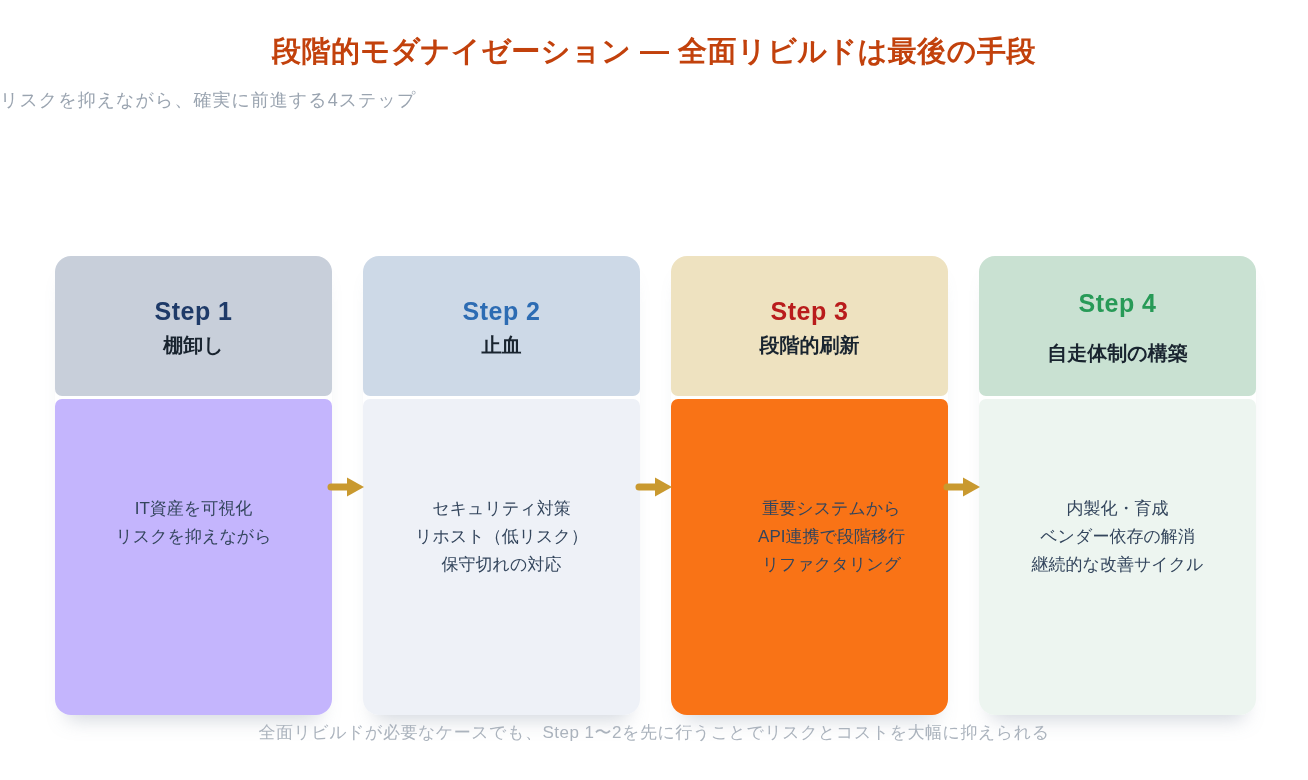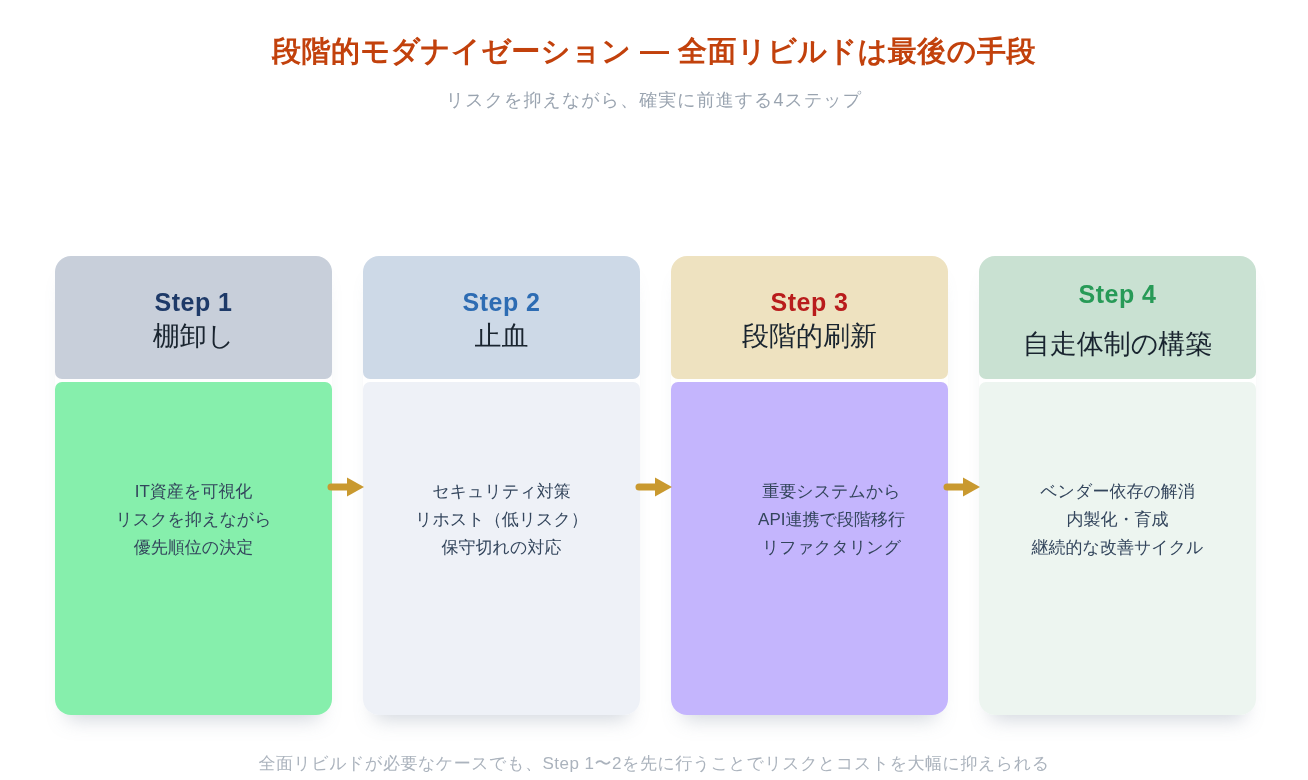--- a/index.html
+++ b/index.html
@@ -13,21 +13,20 @@
 
   .title{
     text-align:center;
     margin-top:32px;
     font-size:29px;
     font-weight:bold;
     color:#c2410c;
     letter-spacing:0.5px;
   }
   .subtitle{
-    text-align:center;
     margin-top:16px;
     font-size:18px;
     color:#9aa4b0;
     letter-spacing:1px;
   }
 
   .cards-row{
     position:absolute;
     left:55px; right:52px; top:224px;
     height:459px;
@@ -35,85 +34,85 @@
     align-items:stretch;
   }
   .card{
     flex:1 1 0;
     display:flex;
     flex-direction:column;
     border-radius:16px;
     box-shadow:0 16px 20px -12px rgba(120,135,155,0.35);
   }
   .card-header{
-    height:123px;
+    height:140px;
     border-radius:16px 16px 7px 7px;
     display:flex;
     flex-direction:column;
     justify-content:center;
     align-items:center;
     gap:9px;
     margin-bottom:3px;
   }
   .step-label{
     font-size:25px;
     font-weight:bold;
     line-height:28px;
     letter-spacing:0.5px;
   }
   .step-name{
-    font-size:27px;
-    font-weight:normal;
+    font-size:20px;
+    font-weight:bold;
     color:#19242f;
     line-height:22px;
   }
   .card-body{
     flex:1;
     border-radius:7px 7px 16px 16px;
     padding-top:96px;
     text-align:center;
     font-size:17px;
     color:#33455c;
   }
   .card-body .body-line{
     line-height:28px;
   }
 
   
   .card-1 .card-header{ background:#c8cfda; }
-  .card-1 .card-body  { background:#86efac; }
+  .card-1 .card-body  { background:#c4b5fd; }
   .card-1 .step-label { color:#1e3a68; }
 
   .card-2 .card-header{ background:#cdd9e7;text-align:center; }
   .card-2 .card-body  { background:#eef1f7; }
   .card-2 .step-label { color:#2d6cb3; }
 
   .card-3 .card-header{ background:#eee2c0; }
-  .card-3 .card-body  { background:#c4b5fd;padding-left:44px; }
+  .card-3 .card-body  { background:#f97316;padding-left:44px; }
   .card-3 .step-label { color:#b91c1c; }
 
   .card-4 .card-header{ background:#c9e1d2;gap:25px; }
   .card-4 .card-body  { background:#edf5f0; }
   .card-4 .step-label { color:#279a57; }
 
   .arrow-cell{
     flex:0 0 31px;
     position:relative;
   }
   .arrow-cell svg{
     position:absolute;
     left:-4px;
     top:219px;
     overflow:visible;
   }
 
   .footer-note{
     position:absolute;
     left:0; right:0;
-    top:720px;
+    top:689px;
     text-align:center;
     font-size:17px;
     color:#abb3bd;
     letter-spacing:0.5px;
   }
 </style>
 </head>
 <body>
 
 <div class="page">
@@ -124,21 +123,20 @@
   <div class="cards-row">
 
     <div class="card card-1">
       <div class="card-header">
         <div class="step-label">Step 1</div>
         <div class="step-name">棚卸し</div>
       </div>
       <div class="card-body">
         <div class="body-line">IT資産を可視化</div>
         <div class="body-line">リスクを抑えながら</div>
-        <div class="body-line">優先順位の決定</div>
       </div>
     </div>
 
     <div class="arrow-cell">
       <svg width="38" height="24" viewBox="0 0 38 24">
         <line x1="3" y1="12" x2="22" y2="12" stroke="#c9992f" stroke-width="7" stroke-linecap="round"></line>
         <polygon points="19,2.5 36,12 19,21.5" fill="#c9992f"></polygon>
       </svg>
     </div>
 
@@ -179,22 +177,22 @@
         <polygon points="19,2.5 36,12 19,21.5" fill="#c9992f"></polygon>
       </svg>
     </div>
 
     <div class="card card-4">
       <div class="card-header">
         <div class="step-label">Step 4</div>
         <div class="step-name">自走体制の構築</div>
       </div>
       <div class="card-body">
+        <div class="body-line">内製化・育成</div>
         <div class="body-line">ベンダー依存の解消</div>
-        <div class="body-line">内製化・育成</div>
         <div class="body-line">継続的な改善サイクル</div>
       </div>
     </div>
 
   </div>
 
   <div class="footer-note">全面リビルドが必要なケースでも、Step 1〜2を先に行うことでリスクとコストを大幅に抑えられる</div>
 
 </div>
 

